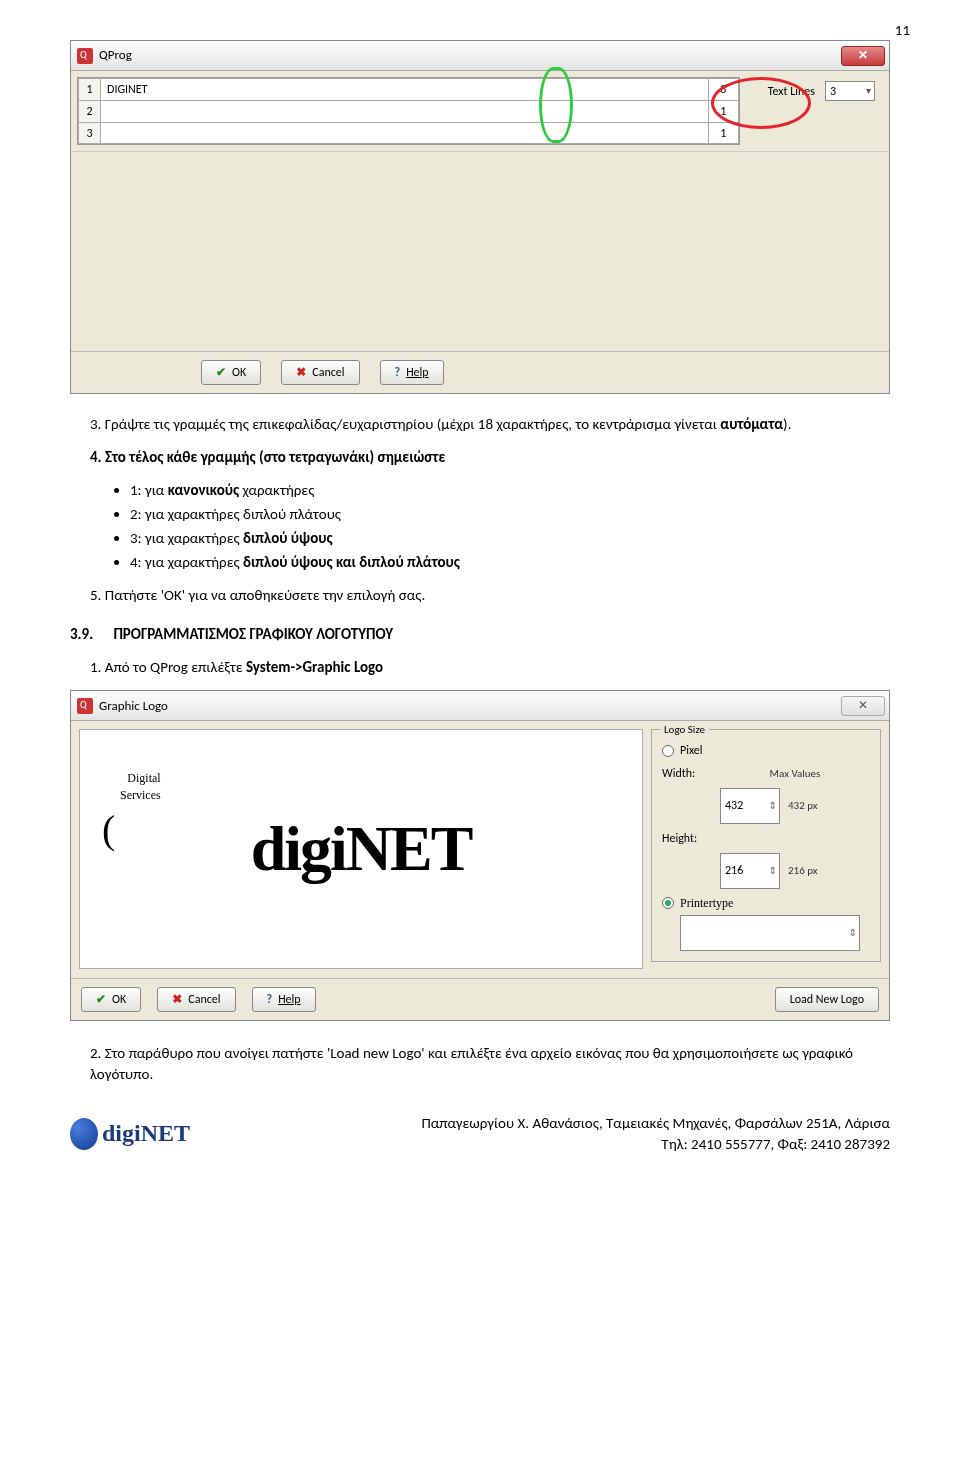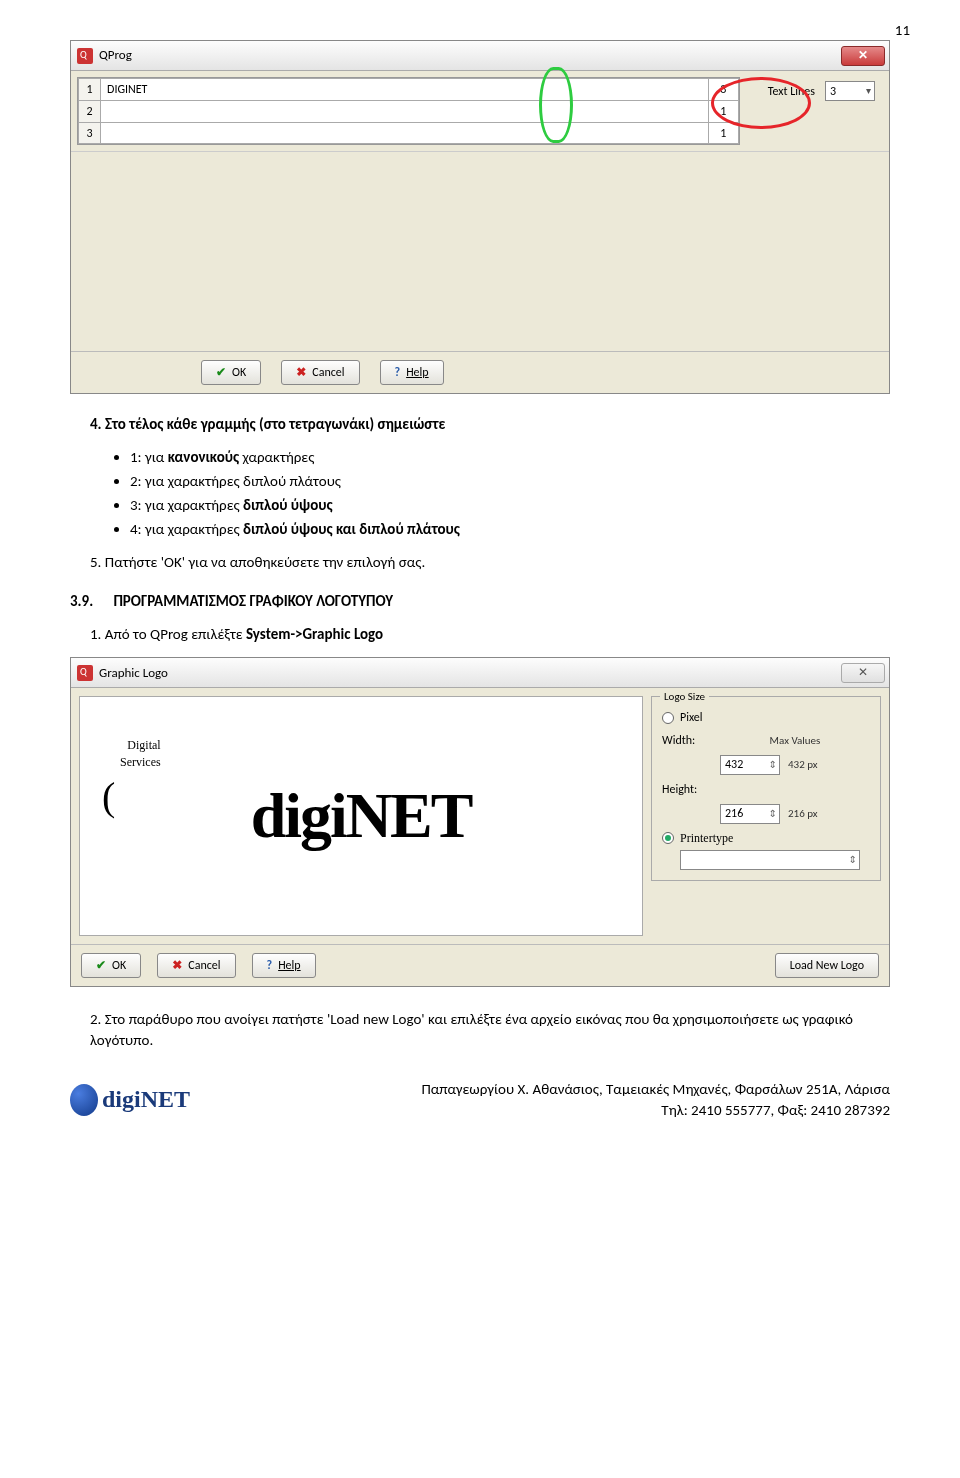--- a/index.html
+++ b/index.html
@@ -100,21 +100,21 @@
     .logo-paren { position: absolute; left: 22px; top: 72px; font-size: 40px; font-family: serif; }
     .gl-panel { width: 230px; font-size: 12px; }
     .fieldset { border: 1px solid #aaa; padding: 8px 10px 10px 10px; margin-bottom: 8px; position: relative; }
     .fieldset .legend { position: absolute; top: -8px; left: 8px; background: #ece9d8; padding: 0 4px; font-size: 11px; }
     .radio-row { display: flex; align-items: center; gap: 6px; margin: 4px 0; }
     .radio { width: 12px; height: 12px; border: 1px solid #666; border-radius: 50%; display: inline-block; position: relative; background:#fff; }
     .radio.checked::after { content: ""; width: 6px; height: 6px; background: #2a6; border-radius: 50%; position: absolute; left: 2px; top: 2px; }
     .dim-row { display: flex; align-items: center; gap: 8px; margin: 6px 0; }
     .dim-label { width: 50px; }
     .spinner {
-      width: 60px; height: 20px; border: 1px solid #888; background: #fff;
+      width: 60px; height: 36px; border: 1px solid #888; background: #fff;
       display: flex; align-items: center; padding: 0 4px; font-size: 12px; position: relative;
     }
     .spinner::after { content: "⇕"; position: absolute; right: 2px; font-size: 10px; color: #666; }
     .max-col { font-size: 11px; color: #333; width: 70px; text-align: left; }
     .button-bar-gl {
       display: flex; justify-content: space-between; align-items: center;
       padding: 8px 10px; border-top: 1px solid #bbb; background: #ece9d8;
     }
     .btn-group-left { display: flex; gap: 16px; }
 
@@ -192,20 +192,23 @@
         <span class="xmark">✖</span>
         <span>Cancel</span>
       </div>
       <div class="win-btn">
         <span class="qmark">?</span>
         <span style="text-decoration:underline">Help</span>
       </div>
     </div>
   </div>
 
+  <div class="body-text" style="padding-left:20px;">
+    <span>3. Γράψτε τις γραμμές της επικεφαλίδας/ευχαριστηρίου (μέχρι 18 χαρακτήρες, το κεντράρισμα γίνεται </span><span class="bold">αυτόματα</span><span>).</span>
+  </div>
   <div class="body-text" style="padding-left:20px;font-weight:bold;">4. Στο τέλος κάθε γραμμής (στο τετραγωνάκι) σημειώστε</div>
   <ul class="bullets">
     <li><span>1: για </span><span class="bold">κανονικούς</span><span> χαρακτήρες</span></li>
     <li><span>2: για χαρακτήρες διπλού πλάτους</span></li>
     <li><span>3: για χαρακτήρες </span><span class="bold">διπλού ύψους</span></li>
     <li><span>4: για χαρακτήρες </span><span class="bold">διπλού ύψους και διπλού πλάτους</span></li>
   </ul>
   <div class="body-text" style="padding-left:20px;">5. Πατήστε 'OK' για να αποθηκεύσετε την επιλογή σας.</div>
 
   <div class="section-heading">

